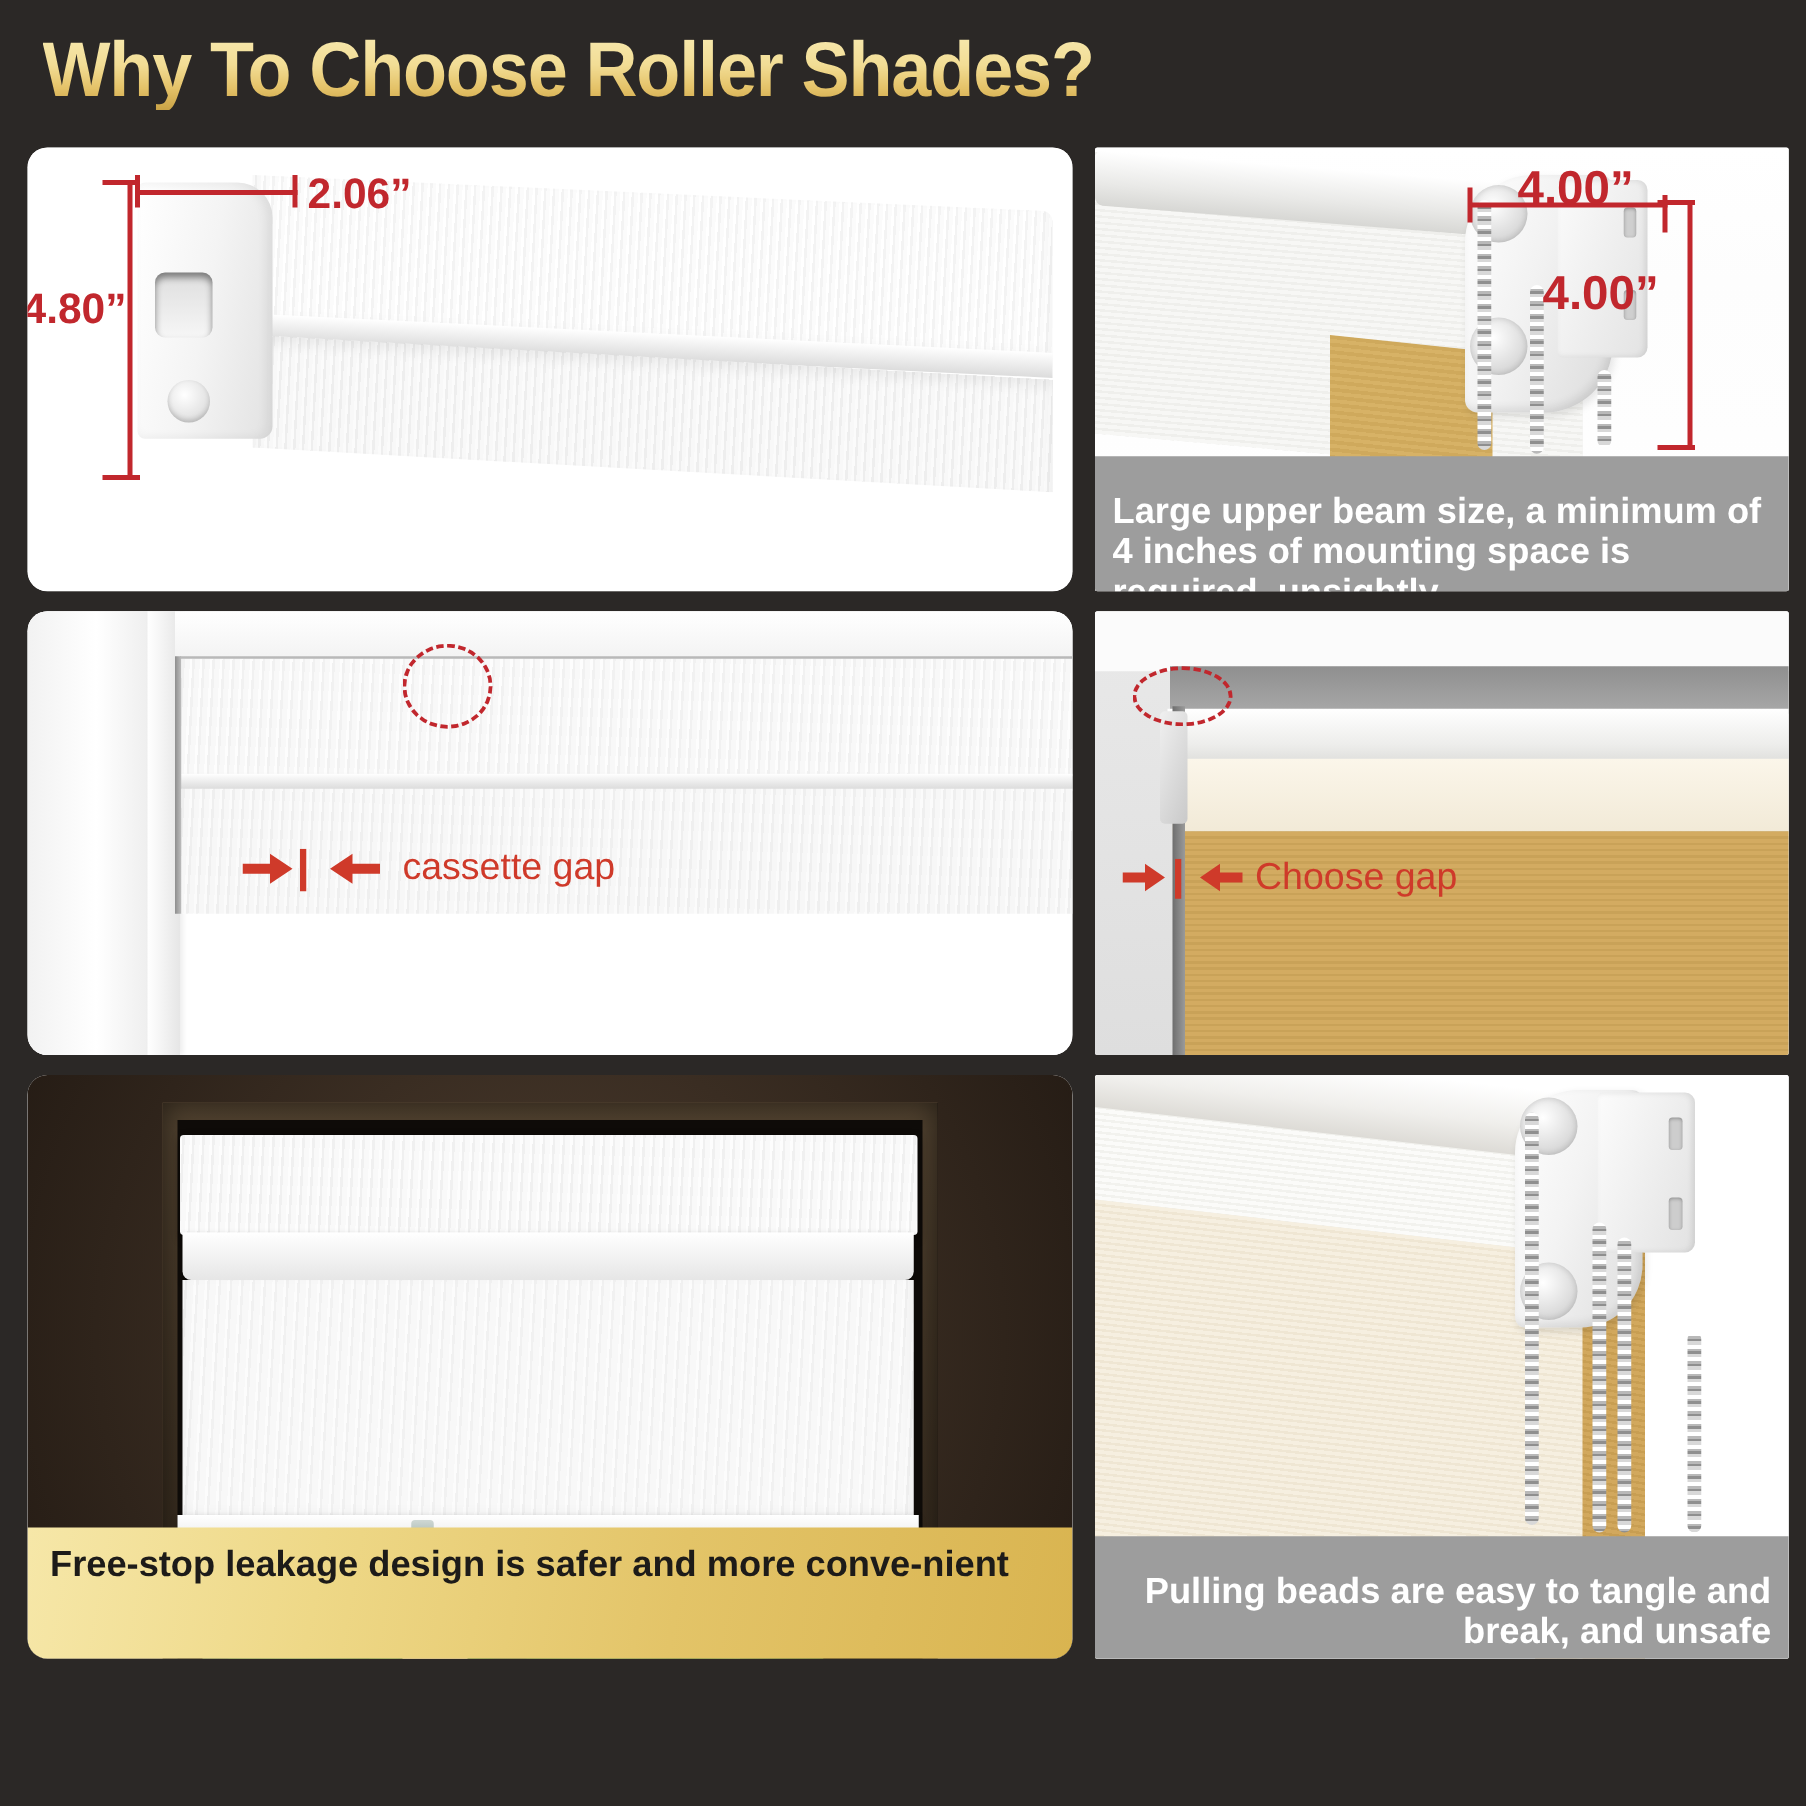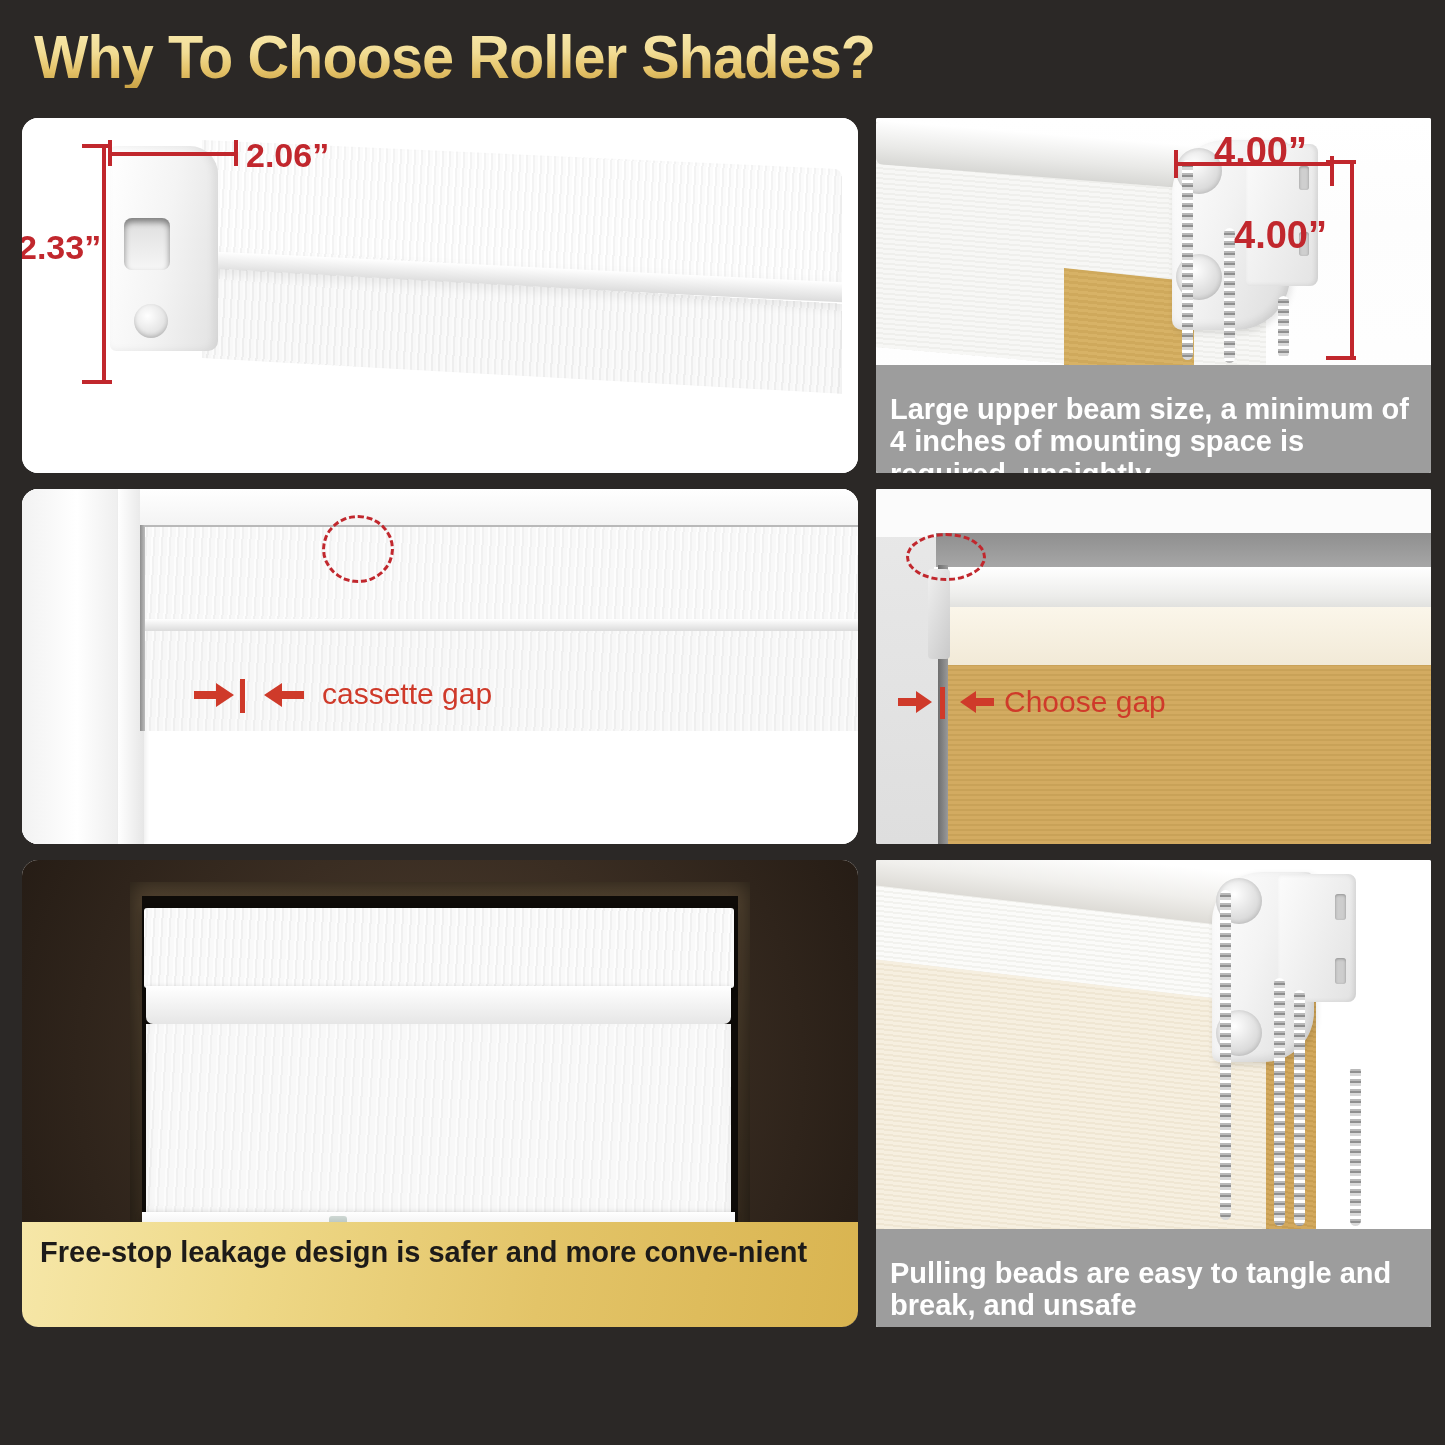--- a/index.html
+++ b/index.html
@@ -58,21 +58,21 @@
     background:#9d9d9d; color:#ffffff; font-size:29px;
     padding:28px 14px 12px 14px;
   }
 
   
   .cap-r1l { height:105px; }
   .cap-r1r { height:108px; }
   .cap-r2l { height:108px; }
   .cap-r2r { height:100px; }
   .cap-r3l { height:105px; }
-  .cap-r3r { height:98px; }
+  .cap-r3r { height:98px;text-align:right; }
 
   
   .dim { position:absolute; color:#c1272d; font-weight:bold; font-size:34px;
          font-family:"Liberation Sans", sans-serif; white-space:nowrap; }
   .dimline { position:absolute; background:#c1272d; }
   .gaplabel { position:absolute; color:#cf3a2a; font-weight:normal; font-size:30px;
               white-space:nowrap; font-family:"Liberation Sans", sans-serif; }
   .dashcircle { position:absolute; border:3px dashed #c1272d; border-radius:50%; }
 
   
@@ -274,21 +274,21 @@
       </div>
 
       <div class="dimline" style="left:88px; top:34px; width:128px; height:4px;"></div>
       <div class="dimline" style="left:86px; top:22px; width:4px; height:26px;"></div>
       <div class="dimline" style="left:212px; top:22px; width:4px; height:26px;"></div>
       <div class="dim" style="left:224px; top:18px;">2.06”</div>
 
       <div class="dimline" style="left:80px; top:28px; width:4px; height:238px;"></div>
       <div class="dimline" style="left:60px; top:26px; width:30px; height:4px;"></div>
       <div class="dimline" style="left:60px; top:262px; width:30px; height:4px;"></div>
-      <div class="dim" style="left:-4px; top:110px;">2.33”</div>
+      <div class="dim" style="left:-4px; top:110px;">4.80”</div>
     </div>
 
   </div>
 
   <div class="panel right r1">
     <div class="photo">
       <div class="p2-bg"></div>
       <div class="p2-fabricW"></div>
       <div class="p2-fabricTan"></div>
       <div class="p2-tube"></div>

